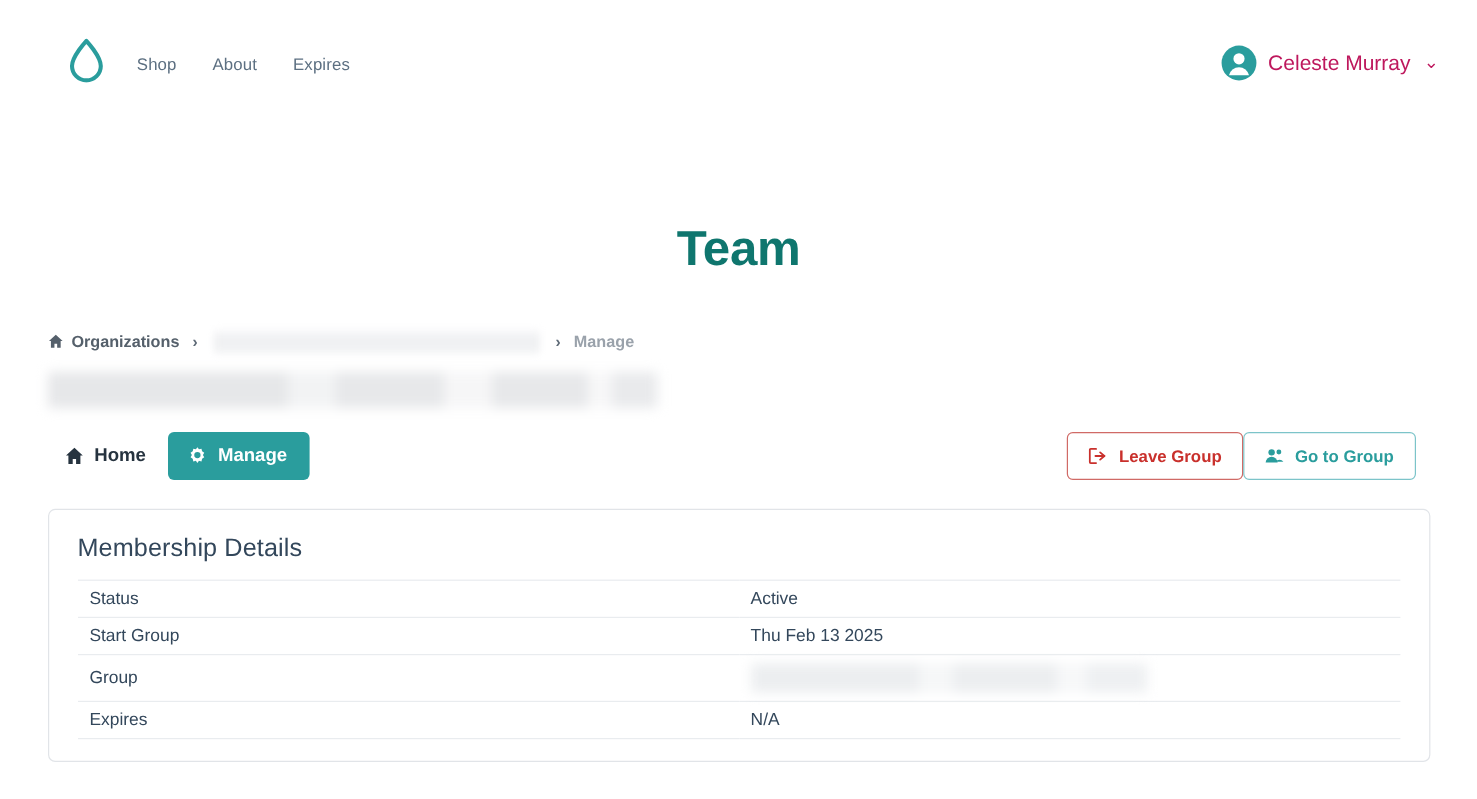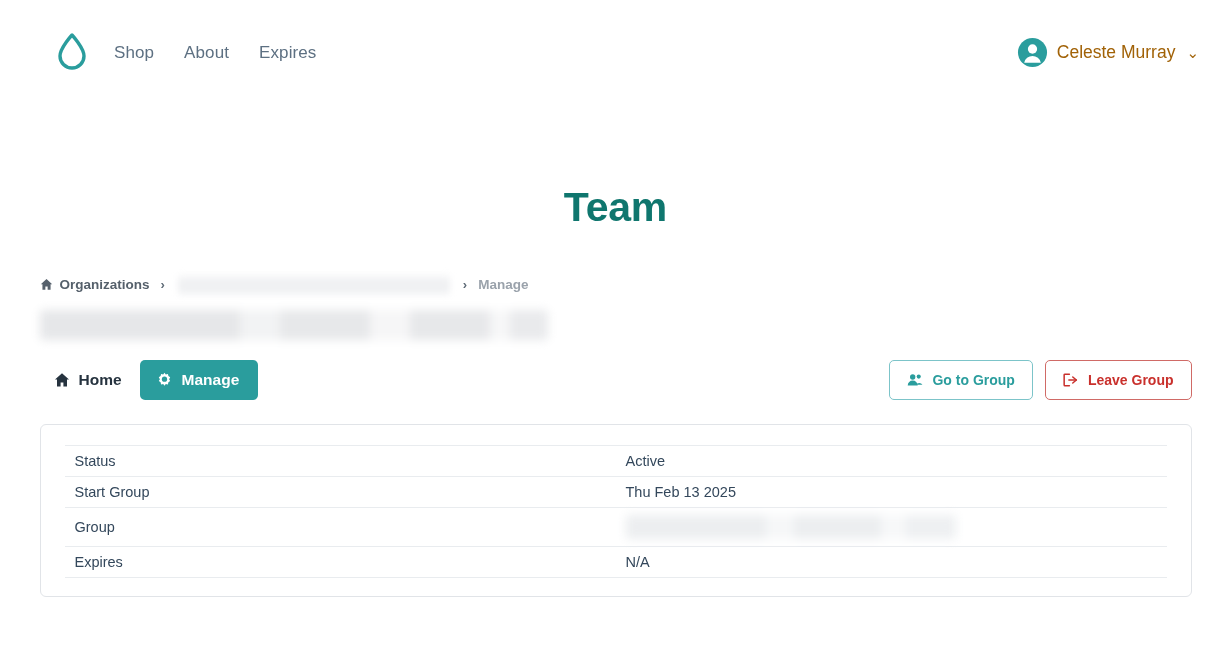--- a/index.html
+++ b/index.html
@@ -31,33 +31,33 @@
     align-items: center;
     justify-content: center;
     margin-right: 22px;
   }
   .nav-links {
     display: flex;
     align-items: center;
     gap: 30px;
   }
   .nav-link {
-    font-size: 17px;
+    font-size: 14px;
     color: #5d7082;
     text-decoration: none;
     letter-spacing: 0.1px;
     cursor: pointer;
     white-space: nowrap;
   }
   .nav-spacer { flex: 1; }
   .user-menu {
     display: flex;
     align-items: center;
     gap: 9px;
-    color: #a16207;
+    color: #be185d;
     font-size: 17.5px;
     cursor: pointer;
     white-space: nowrap;
   }
   .avatar-icon {
     width: 31px;
     height: 31px;
     display: block;
     flex: 0 0 auto;
   }
@@ -323,46 +323,47 @@
         <svg class="gear-icon" viewBox="0 0 20 20" aria-hidden="true">
           <path fill="#ffffff" d="M10 0.8l1.5 2.1 2.5-0.6 0.6 2.5 2.1 1.5-1.3 2.2 1.3 2.2-2.1 1.5-0.6 2.5-2.5-0.6L10 16.2l-1.5-2.1-2.5 0.6-0.6-2.5-2.1-1.5 1.3-2.2-1.3-2.2 2.1-1.5 0.6-2.5 2.5 0.6z"></path>
           <circle cx="10" cy="8.5" r="3.1" fill="#2a9d9d"></circle>
         </svg>
       </span>
       <span>Manage</span>
     </button>
 
     <div class="toolbar-spacer"></div>
 
+    <button class="btn-outline btn-red">
+      <span>
+        <svg class="btn-icon" viewBox="0 0 18 16" aria-hidden="true">
+          <path d="M7.2 1.4 H2.2 a0.9 0.9 0 0 0-0.9 0.9 v11.4 a0.9 0.9 0 0 0 0.9 0.9 H7.2" stroke="#c9302c" stroke-width="1.7" fill="none" stroke-linecap="round"></path>
+          <path d="M11 4.6 L15 8 L11 11.4" stroke="#c9302c" stroke-width="1.7" fill="none" stroke-linecap="round" stroke-linejoin="round"></path>
+          <path d="M6.6 8 H15" stroke="#c9302c" stroke-width="1.7" stroke-linecap="round"></path>
+        </svg>
+      </span>
+      <span>Leave Group</span>
+    </button>
+
     <button class="btn-outline btn-teal">
       <span>
         <svg class="btn-icon" viewBox="0 0 18 16" aria-hidden="true">
           <circle cx="6.4" cy="4.6" r="3" fill="#2a9d9d"></circle>
           <path d="M0.8 14.2 a5.6 5.6 0 0 1 11.2 0 Z" fill="#2a9d9d"></path>
           <circle cx="13.2" cy="4.2" r="2.3" fill="#2a9d9d"></circle>
           <path d="M10.2 13.4 a4.3 4.3 0 0 1 7.2 0 Z" fill="#2a9d9d"></path>
         </svg>
       </span>
       <span>Go to Group</span>
     </button>
 
-    <button class="btn-outline btn-red">
-      <span>
-        <svg class="btn-icon" viewBox="0 0 18 16" aria-hidden="true">
-          <path d="M7.2 1.4 H2.2 a0.9 0.9 0 0 0-0.9 0.9 v11.4 a0.9 0.9 0 0 0 0.9 0.9 H7.2" stroke="#c9302c" stroke-width="1.7" fill="none" stroke-linecap="round"></path>
-          <path d="M11 4.6 L15 8 L11 11.4" stroke="#c9302c" stroke-width="1.7" fill="none" stroke-linecap="round" stroke-linejoin="round"></path>
-          <path d="M6.6 8 H15" stroke="#c9302c" stroke-width="1.7" stroke-linecap="round"></path>
-        </svg>
-      </span>
-      <span>Leave Group</span>
-    </button>
-
   </div>
 
   <div class="card">
+    <h2 class="card-title">Membership Details</h2>
 
     <table class="details">
       <tbody>
         <tr>
           <td class="key">Status</td>
           <td class="val">Active</td>
         </tr>
         <tr>
           <td class="key">Start Group</td>
           <td class="val">Thu Feb 13 2025</td>

